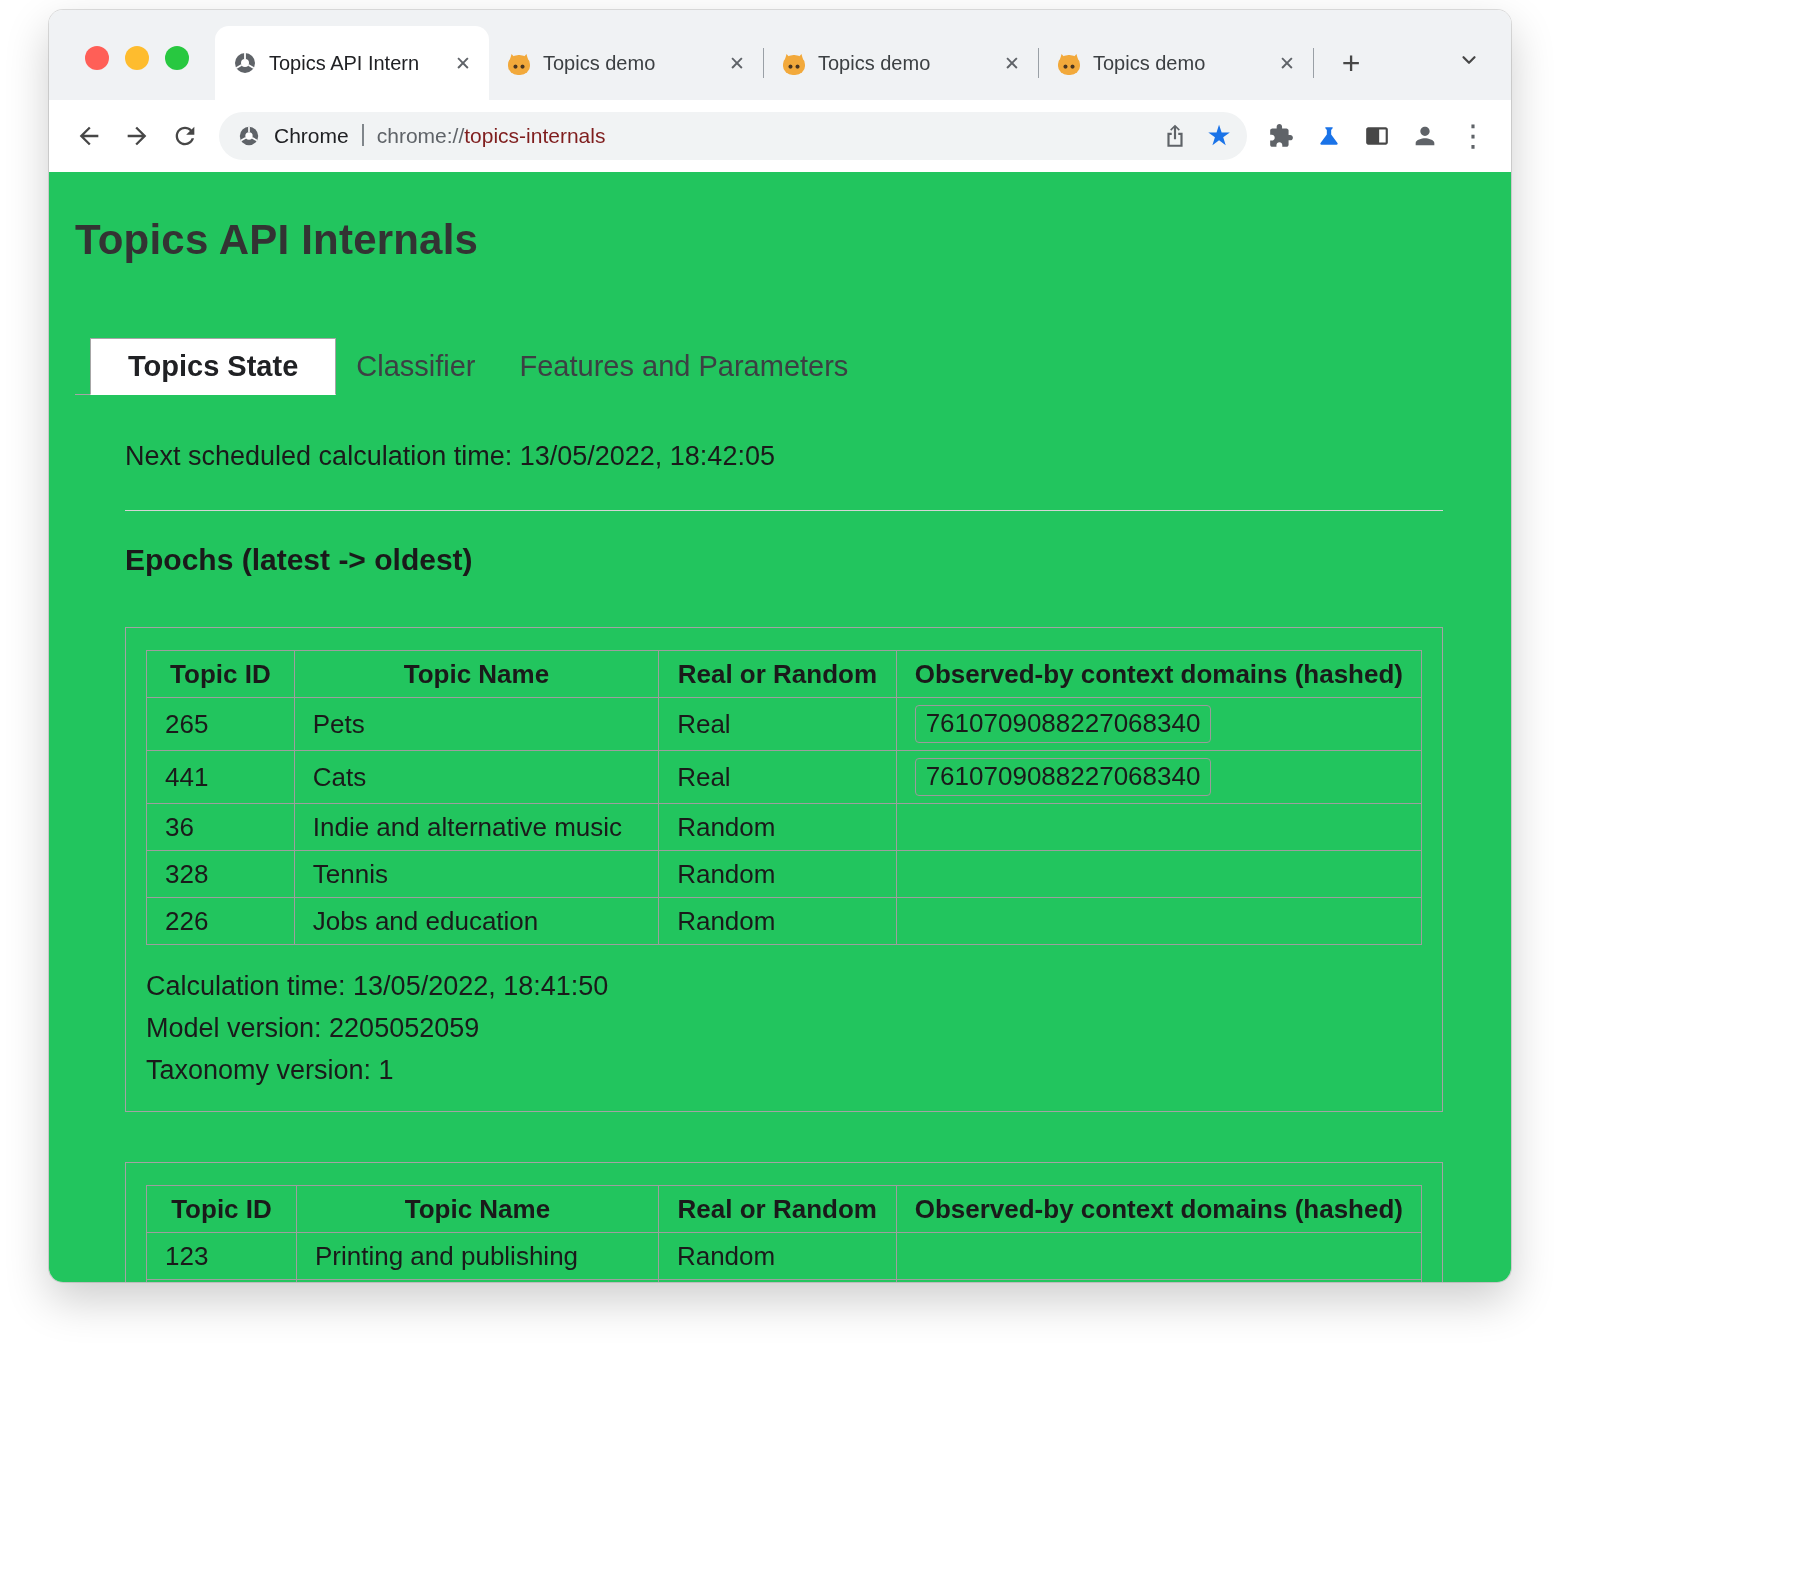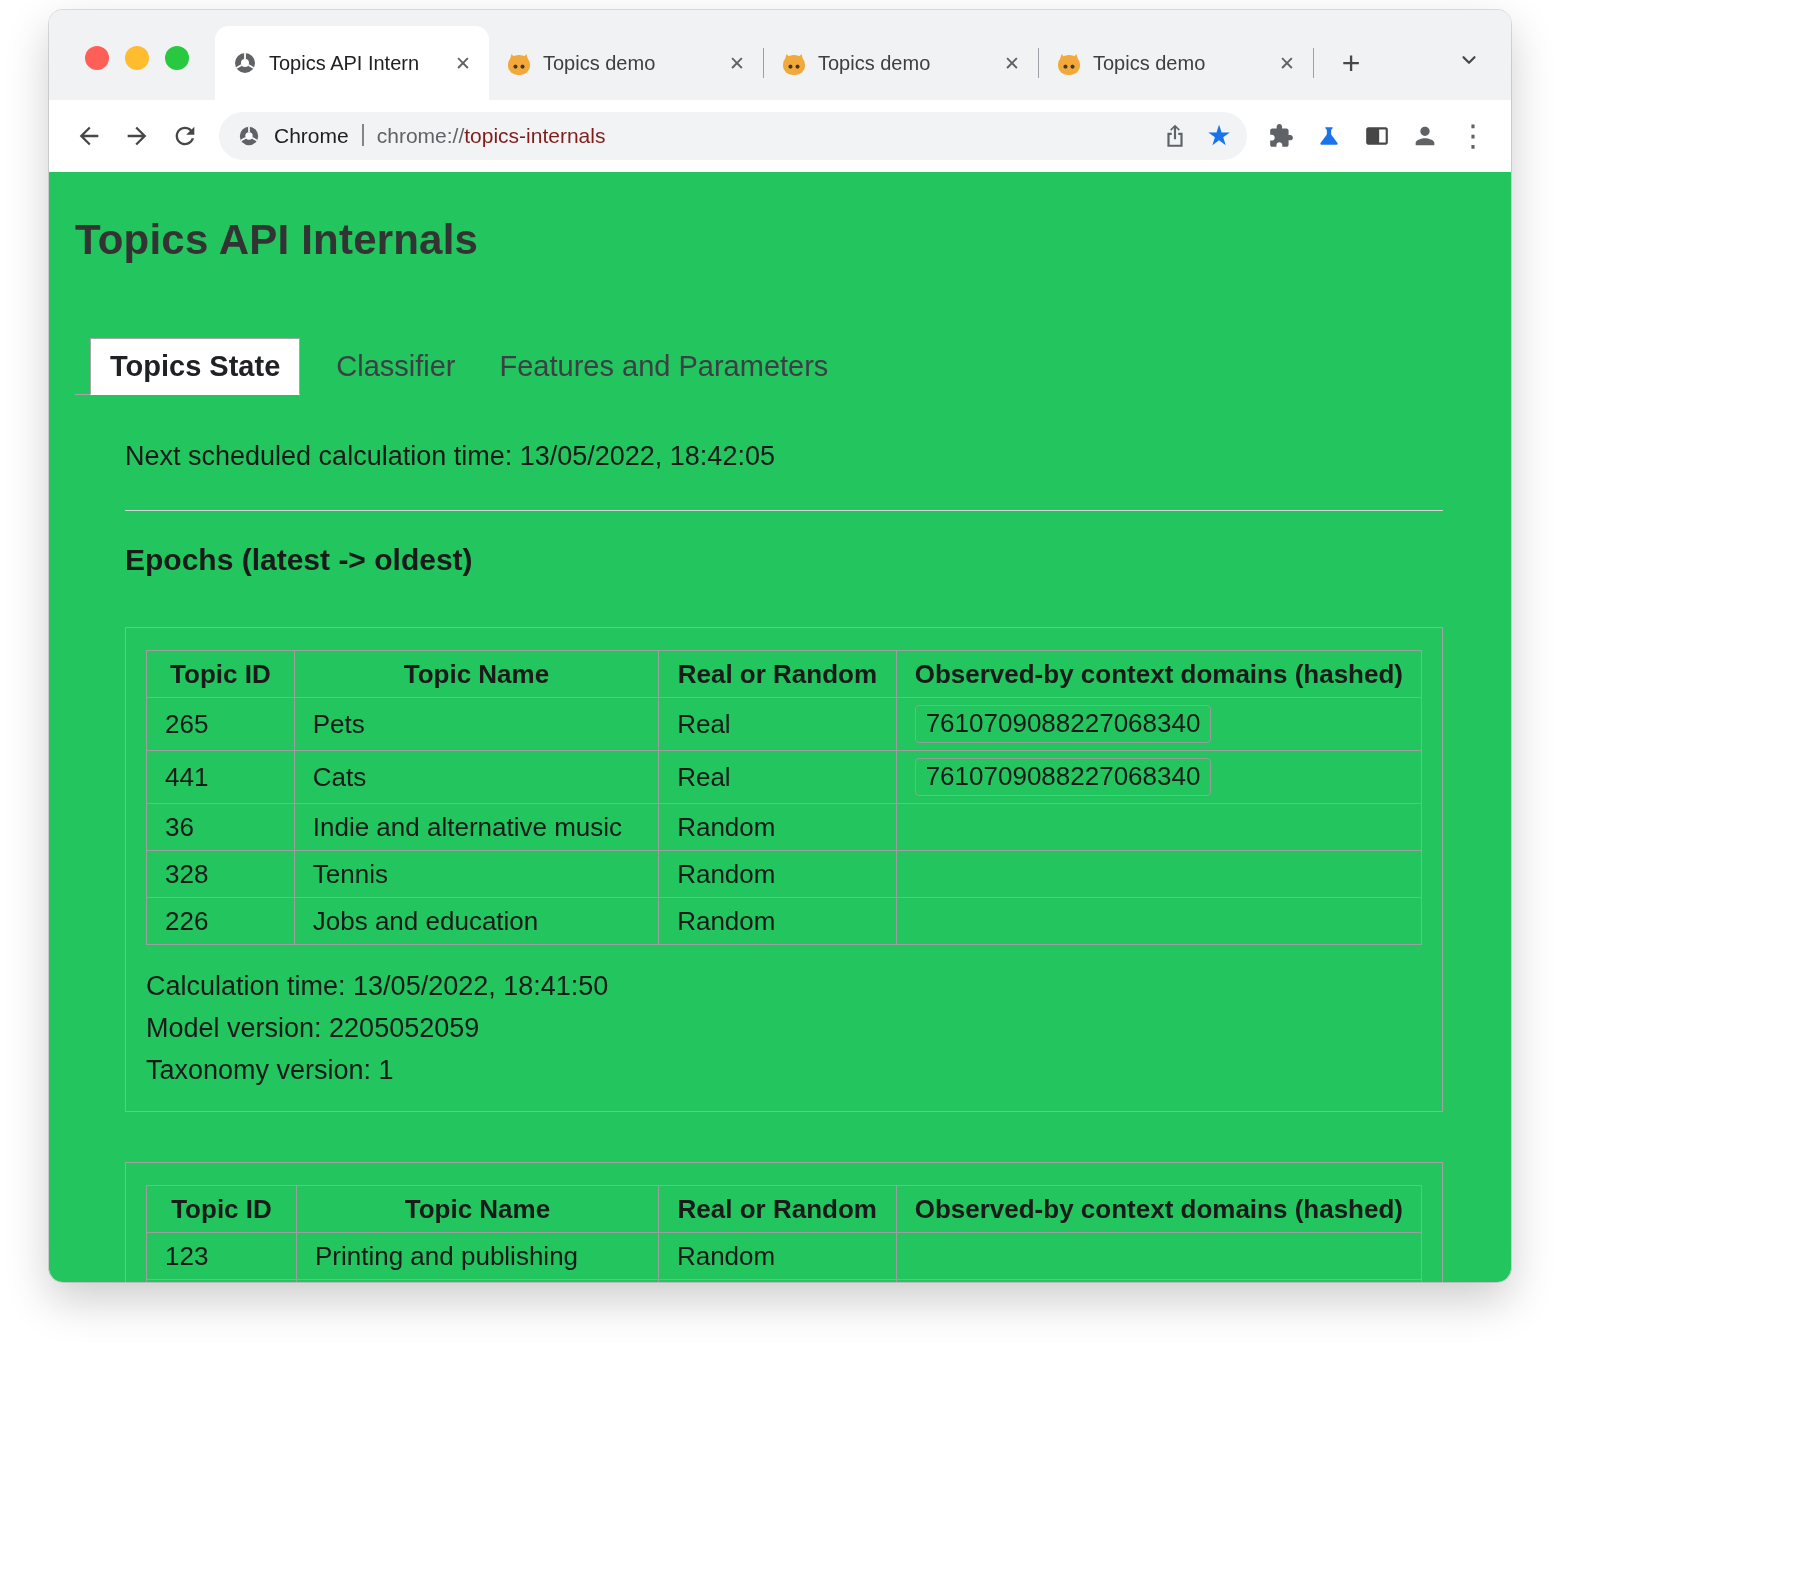--- a/index.html
+++ b/index.html
@@ -68,21 +68,21 @@
   .menu-dots { font-size: 30px; color: #5f6368; line-height: 1; }
 
   
   .content { flex: 1; background: #22c55e; overflow: hidden; padding: 0 26px; }
   .page-title { font-size: 42px; font-weight: bold; color: #333; margin: 44px 0 0 0; letter-spacing: .2px; }
 
   .page-tabs { display: flex; align-items: center; margin: 74px 0 0 15px; position: relative; }
   .page-tabs::before { content: ''; position: absolute; left: -15px; bottom: 0; width: 15px; height: 1px; background: #a6a6a6; }
   .ptab { font-size: 29px; color: #3c4043; padding: 11px 0; margin-right: 44px; }
   .ptab.active { font-weight: bold; color: #202124; border: 1px solid #a6a6a6; border-bottom-color: #ffffff;
-                 padding: 11px 19px; margin-right: 36px; background: #fff; }
+                 padding: 11px 37px; margin-right: 20px; background: #fff; }
 
   .section { margin-left: 50px; }
   .next-calc { font-size: 27px; color: #1a1a1a; margin-top: 46px; }
   hr.divider { border: none; border-top: 1px solid #d5d5d5; margin: 38px 0 0 0; width: 1318px; }
   .epochs-heading { font-size: 30px; font-weight: bold; color: #1a1a1a; margin-top: 32px; }
 
   .epoch-box { width: 1318px; border: 1px solid #a3a3a3; margin-top: 50px; padding: 22px 20px 20px 20px; }
   table.topics { border-collapse: collapse; font-size: 26px; color: #1a1a1a; }
   .topics th, .topics td { border: 1px solid #9e9e9e; padding: 7px 18px; height: 47px; white-space: nowrap; }
   .topics th { font-weight: bold; text-align: center; }

